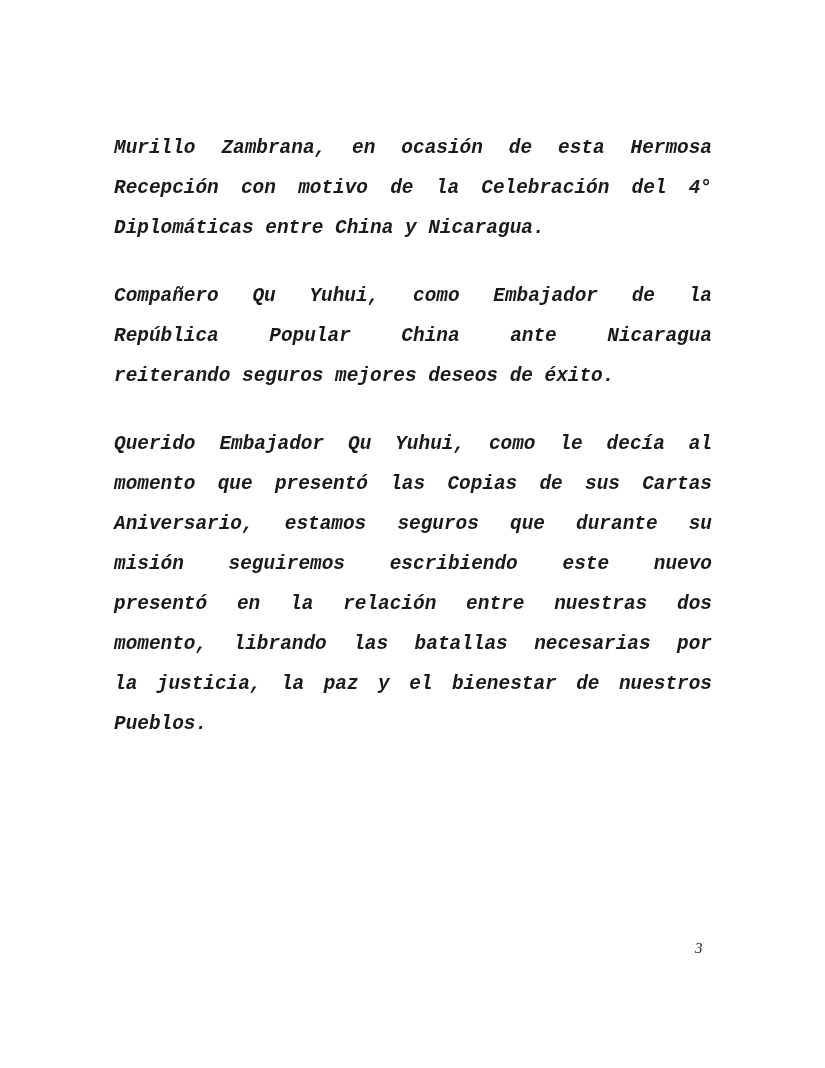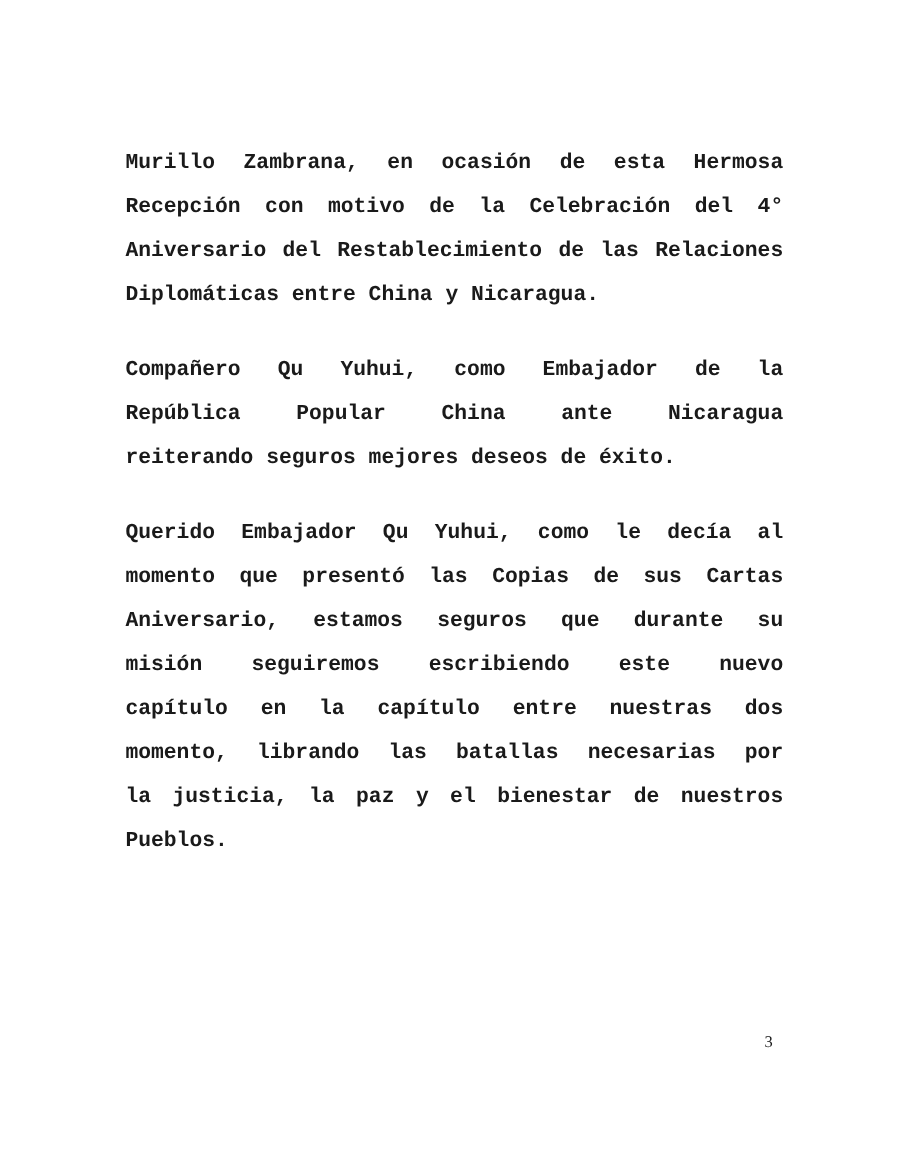--- a/index.html
+++ b/index.html
@@ -13,20 +13,21 @@
       position: relative;
       overflow: hidden;
     }
     .page {
       position: absolute;
       left: 0;
       top: 0;
       width: 688px;
       height: 1068px;
       background: #ffffff;
+      font-style: italic;
     }
     .body-text {
       position: absolute;
       left: 114px;
       top: 128px;
       width: 598px;
       font-family: "Liberation Mono", "DejaVu Sans Mono", monospace;
       font-weight: bold;
       font-size: 19.4px;
       line-height: 40px;
@@ -56,36 +57,35 @@
   </style>
 </head>
 <body>
 
 <div class="page">
   <div class="body-text">
 
     <div class="para">
       <span class="line">Murillo Zambrana, en ocasión de esta Hermosa</span>
       <span class="line">Recepción con motivo de la Celebración del 4°</span>
-      <span class="line">Aniversario del Restablecimiento de las Relaciones</span>
       <span class="line last">Diplomáticas entre China y Nicaragua.</span>
     </div>
 
     <div class="para">
       <span class="line">Compañero Qu Yuhui, como Embajador de la</span>
       <span class="line">República Popular China ante Nicaragua</span>
       <span class="line last">reiterando seguros mejores deseos de éxito.</span>
     </div>
 
     <div class="para">
       <span class="line">Querido Embajador Qu Yuhui, como le decía al</span>
       <span class="line">momento que presentó las Copias de sus Cartas</span>
       <span class="line">Aniversario, estamos seguros que durante su</span>
       <span class="line">misión seguiremos escribiendo este nuevo</span>
-      <span class="line">capítulo en la capítulo entre nuestras dos</span>
+      <span class="line">presentó en la relación entre nuestras dos</span>
       <span class="line">momento, librando las batallas necesarias por</span>
       <span class="line">la justicia, la paz y el bienestar de nuestros</span>
       <span class="line last">Pueblos.</span>
     </div>
 
 
   </div>
 
   <div class="page-number">3</div>
 </div>

